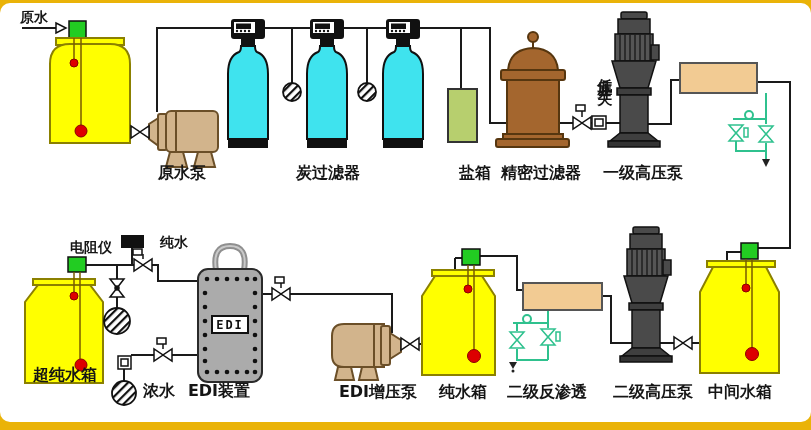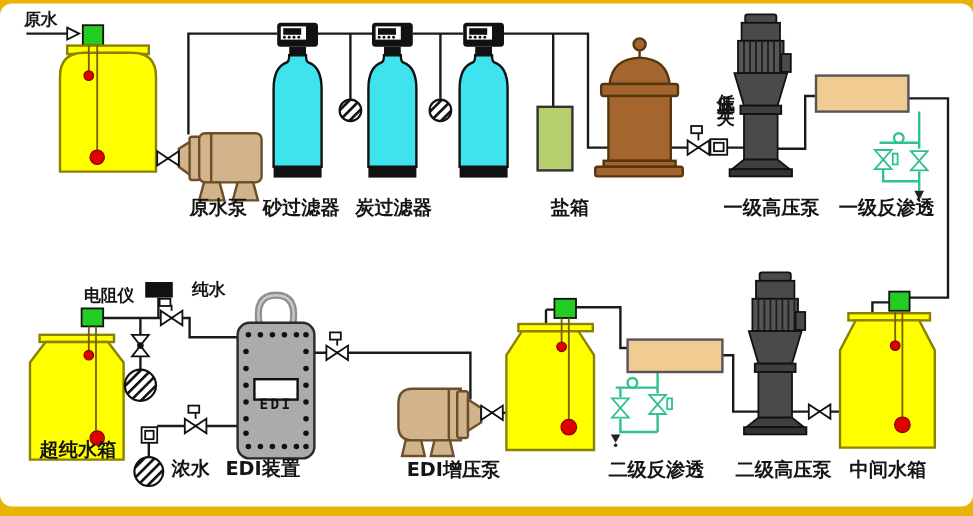--- a/index.html
+++ b/index.html
@@ -5,21 +5,21 @@
   html,body{margin:0;padding:0;background:#d9d9d9;}
   .stage{position:relative;width:811px;height:430px;background:#eab308;overflow:hidden;
          font-family:"DejaVu Sans","Liberation Sans",sans-serif;}
   .card{position:absolute;left:0;top:3px;width:811px;height:419px;background:#ffffff;border-radius:10px;}
   svg.diagram{position:absolute;left:0;top:0;}
   .lbl{position:absolute;font-weight:700;font-size:16px;color:#151515;text-align:center;
        line-height:1.05;white-space:nowrap;}
   .lbl.small{font-size:14px;}
   .lbl.vert{writing-mode:vertical-rl;text-orientation:upright;letter-spacing:4px;font-size:15px;}
   .lbl.badge{font-family:"DejaVu Sans Mono","Liberation Mono",monospace;font-size:12px;
-             letter-spacing:2px;color:#111;margin-top:12px;}
+             letter-spacing:2px;color:#111;}
 </style>
 </head>
 <body>
 
 <div class="stage">
   <div class="card"></div>
 
   <svg class="diagram" width="811" height="430" viewBox="0 0 811 430">
     <defs>
       <pattern id="hatch" patternUnits="userSpaceOnUse" width="6" height="6" patternTransform="rotate(45)">
@@ -314,30 +314,30 @@
       <circle cx="367" cy="92" r="9" fill="url(#hatch)"></circle>
       <circle cx="117" cy="321" r="13" fill="url(#hatch)"></circle>
       <circle cx="124" cy="393" r="12" fill="url(#hatch)"></circle>
     </g>
   </svg>
 
   <div class="lbl small" style="left:20px;top:10px;width:44px;text-align:left">原水</div>
   <div class="lbl vert" style="left:596px;top:26px;height:96px;">低压开关</div>
 
   <div class="lbl" style="left:140px;top:165px;width:84px">原水泵</div>
-  <div class="lbl" style="left:206px;top:165px;width:90px">砂过滤器</div>
   <div class="lbl" style="left:283px;top:165px;width:90px">炭过滤器</div>
   <div class="lbl" style="left:444px;top:165px;width:62px">盐箱</div>
+  <div class="lbl" style="left:489px;top:165px;width:104px">精密过滤器</div>
   <div class="lbl" style="left:591px;top:165px;width:104px">一级高压泵</div>
-  <div class="lbl" style="left:687px;top:165px;width:104px">一级反渗透</div>
 
   <div class="lbl small" style="left:62px;top:240px;width:58px">电阻仪</div>
   <div class="lbl small" style="left:152px;top:235px;width:44px">纯水</div>
   <div class="lbl badge" style="left:212px;top:319px;width:36px">EDI</div>
 
   <div class="lbl" style="left:16px;top:367px;width:98px">超纯水箱</div>
   <div class="lbl" style="left:128px;top:383px;width:62px">浓水</div>
   <div class="lbl" style="left:175px;top:383px;width:88px">EDI装置</div>
   <div class="lbl" style="left:326px;top:384px;width:104px">EDI增压泵</div>
+  <div class="lbl" style="left:412px;top:384px;width:102px">纯水箱</div>
   <div class="lbl" style="left:601px;top:384px;width:104px">二级高压泵</div>
   <div class="lbl" style="left:495px;top:384px;width:104px">二级反渗透</div>
   <div class="lbl" style="left:688px;top:384px;width:104px">中间水箱</div>
 </div>
 
 </body></html>

